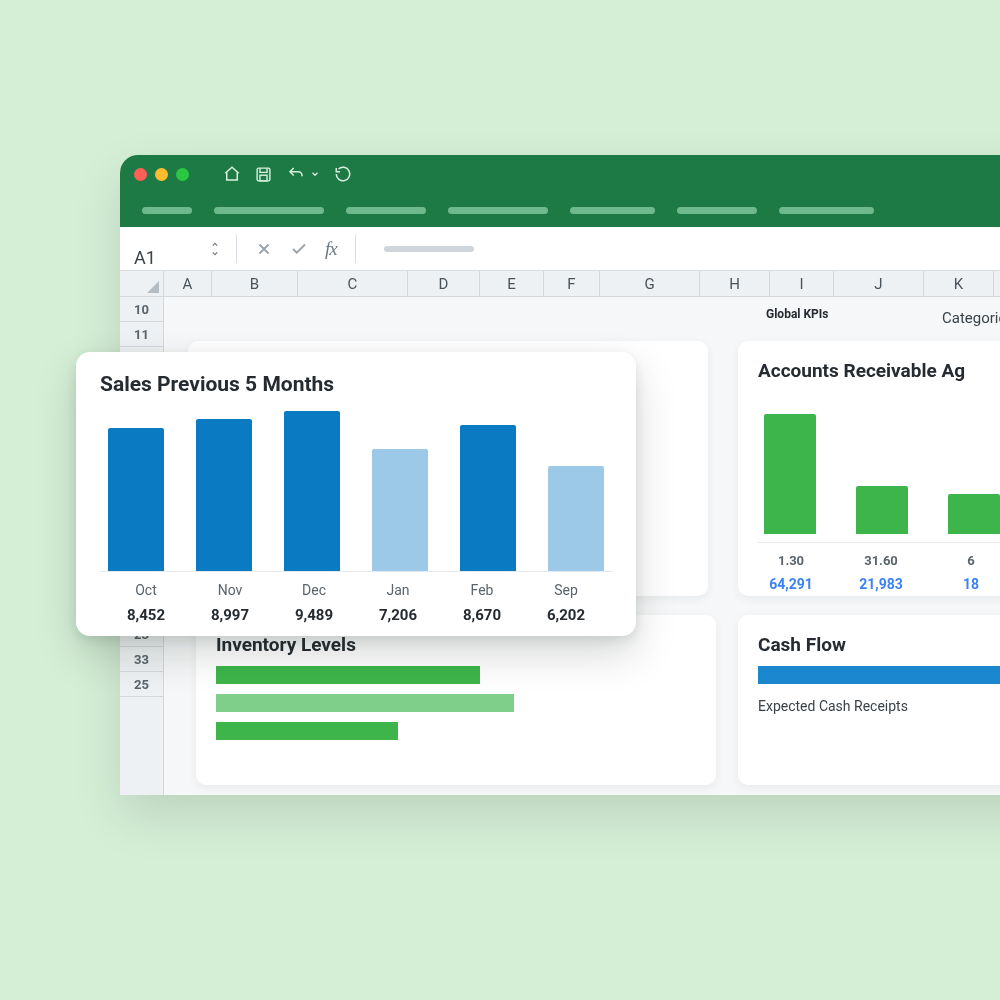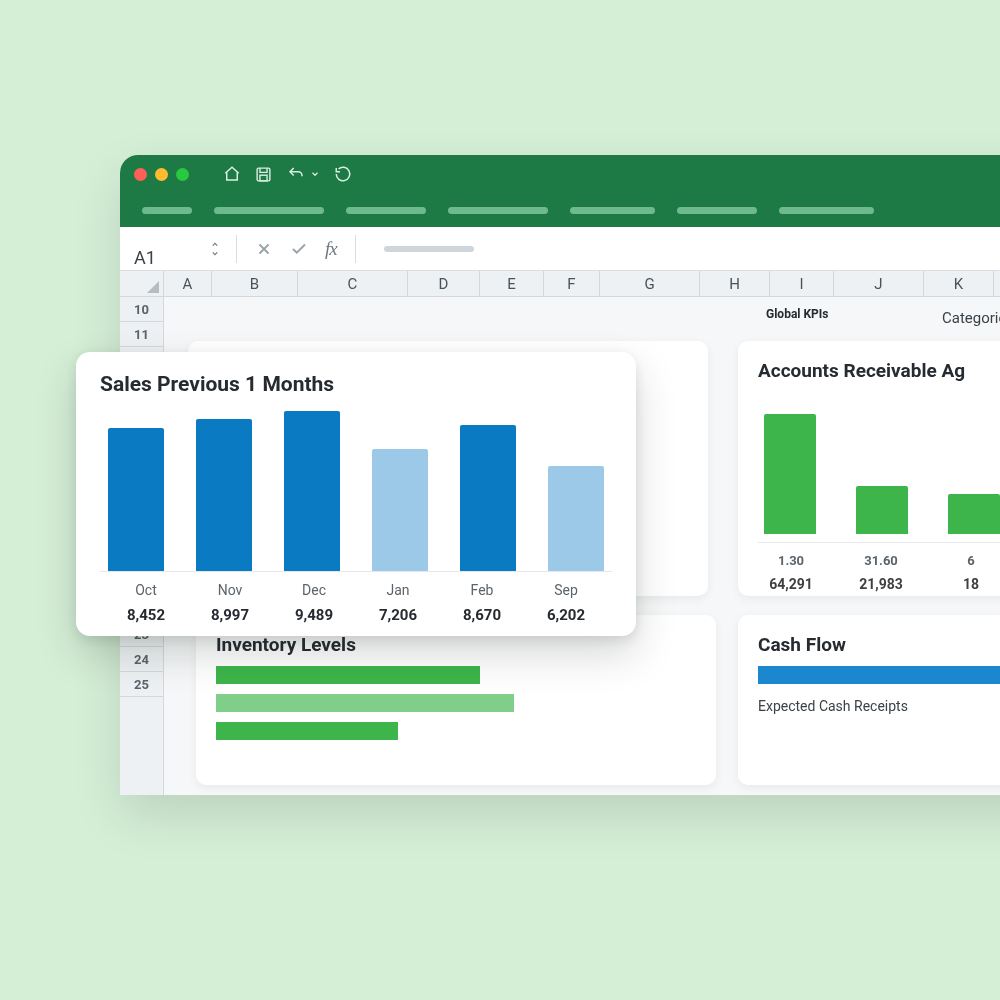--- a/index.html
+++ b/index.html
@@ -160,21 +160,21 @@
     color: #3a4248;
   }
 
   
   .ar-panel { left: 574px; top: 44px; width: 300px; height: 255px; }
   .ar-bars { display: flex; gap: 40px; align-items: flex-end; height: 130px; padding-left: 6px; margin-top: 22px; }
   .ar-bar { width: 52px; background: #3db54a; border-radius: 2px 2px 0 0; }
   .ar-row { display: flex; gap: 28px; padding-left: 2px; margin-top: 8px; border-top: 1px solid #e6e9ec; padding-top: 10px; }
   .ar-col { width: 62px; text-align: center; }
   .ar-cat { font-size: 13px; color: #5b646b; font-weight: bold; }
-  .ar-val { font-size: 14px; font-weight: 700; color: #404040; margin-top: 8px; }
+  .ar-val { font-size: 14px; font-weight: 700; color: #3b82f6; margin-top: 8px; }
 
   
   .sales-ghost { left: 24px; top: 44px; width: 520px; height: 255px; }
 
   
   .inv-panel { left: 32px; top: 318px; width: 520px; height: 170px; }
   .hbar { height: 18px; border-radius: 0; margin-bottom: 10px; }
 
   
   .cf-panel { left: 574px; top: 318px; width: 300px; height: 170px; }
@@ -324,21 +324,21 @@
         <div class="rowh">14</div>
         <div class="rowh">15</div>
         <div class="rowh">16</div>
         <div class="rowh">17</div>
         <div class="rowh">18</div>
         <div class="rowh">19</div>
         <div class="rowh">20</div>
         <div class="rowh">21</div>
         <div class="rowh">22</div>
         <div class="rowh">23</div>
-        <div class="rowh">24</div>
+        <div class="rowh">33</div>
         <div class="rowh">25</div>
       </div>
     <div class="sheet">
 
       <div class="kpi-header">Global KPIs</div>
       <div class="categories-label">Categories:</div>
 
       <div class="panel sales-ghost"></div>
 
       <div class="panel ar-panel">
@@ -377,21 +377,21 @@
         <h3>Cash Flow</h3>
         <div class="cf-bar"></div>
         <div class="cf-label">Expected Cash Receipts</div>
       </div>
 
     </div>
   </div>
 </div>
 
 <div class="sales-card">
-  <h2>Sales Previous 1 Months</h2>
+  <h2>Sales Previous 5 Months</h2>
   <div class="sbars" id="sbars">
       <div class="sbar-wrap">
         <div class="sbar dark" style="height: 143px;"></div>
       </div>
       <div class="sbar-wrap">
         <div class="sbar dark" style="height: 152px;"></div>
       </div>
       <div class="sbar-wrap">
         <div class="sbar dark" style="height: 160px;"></div>
       </div>

